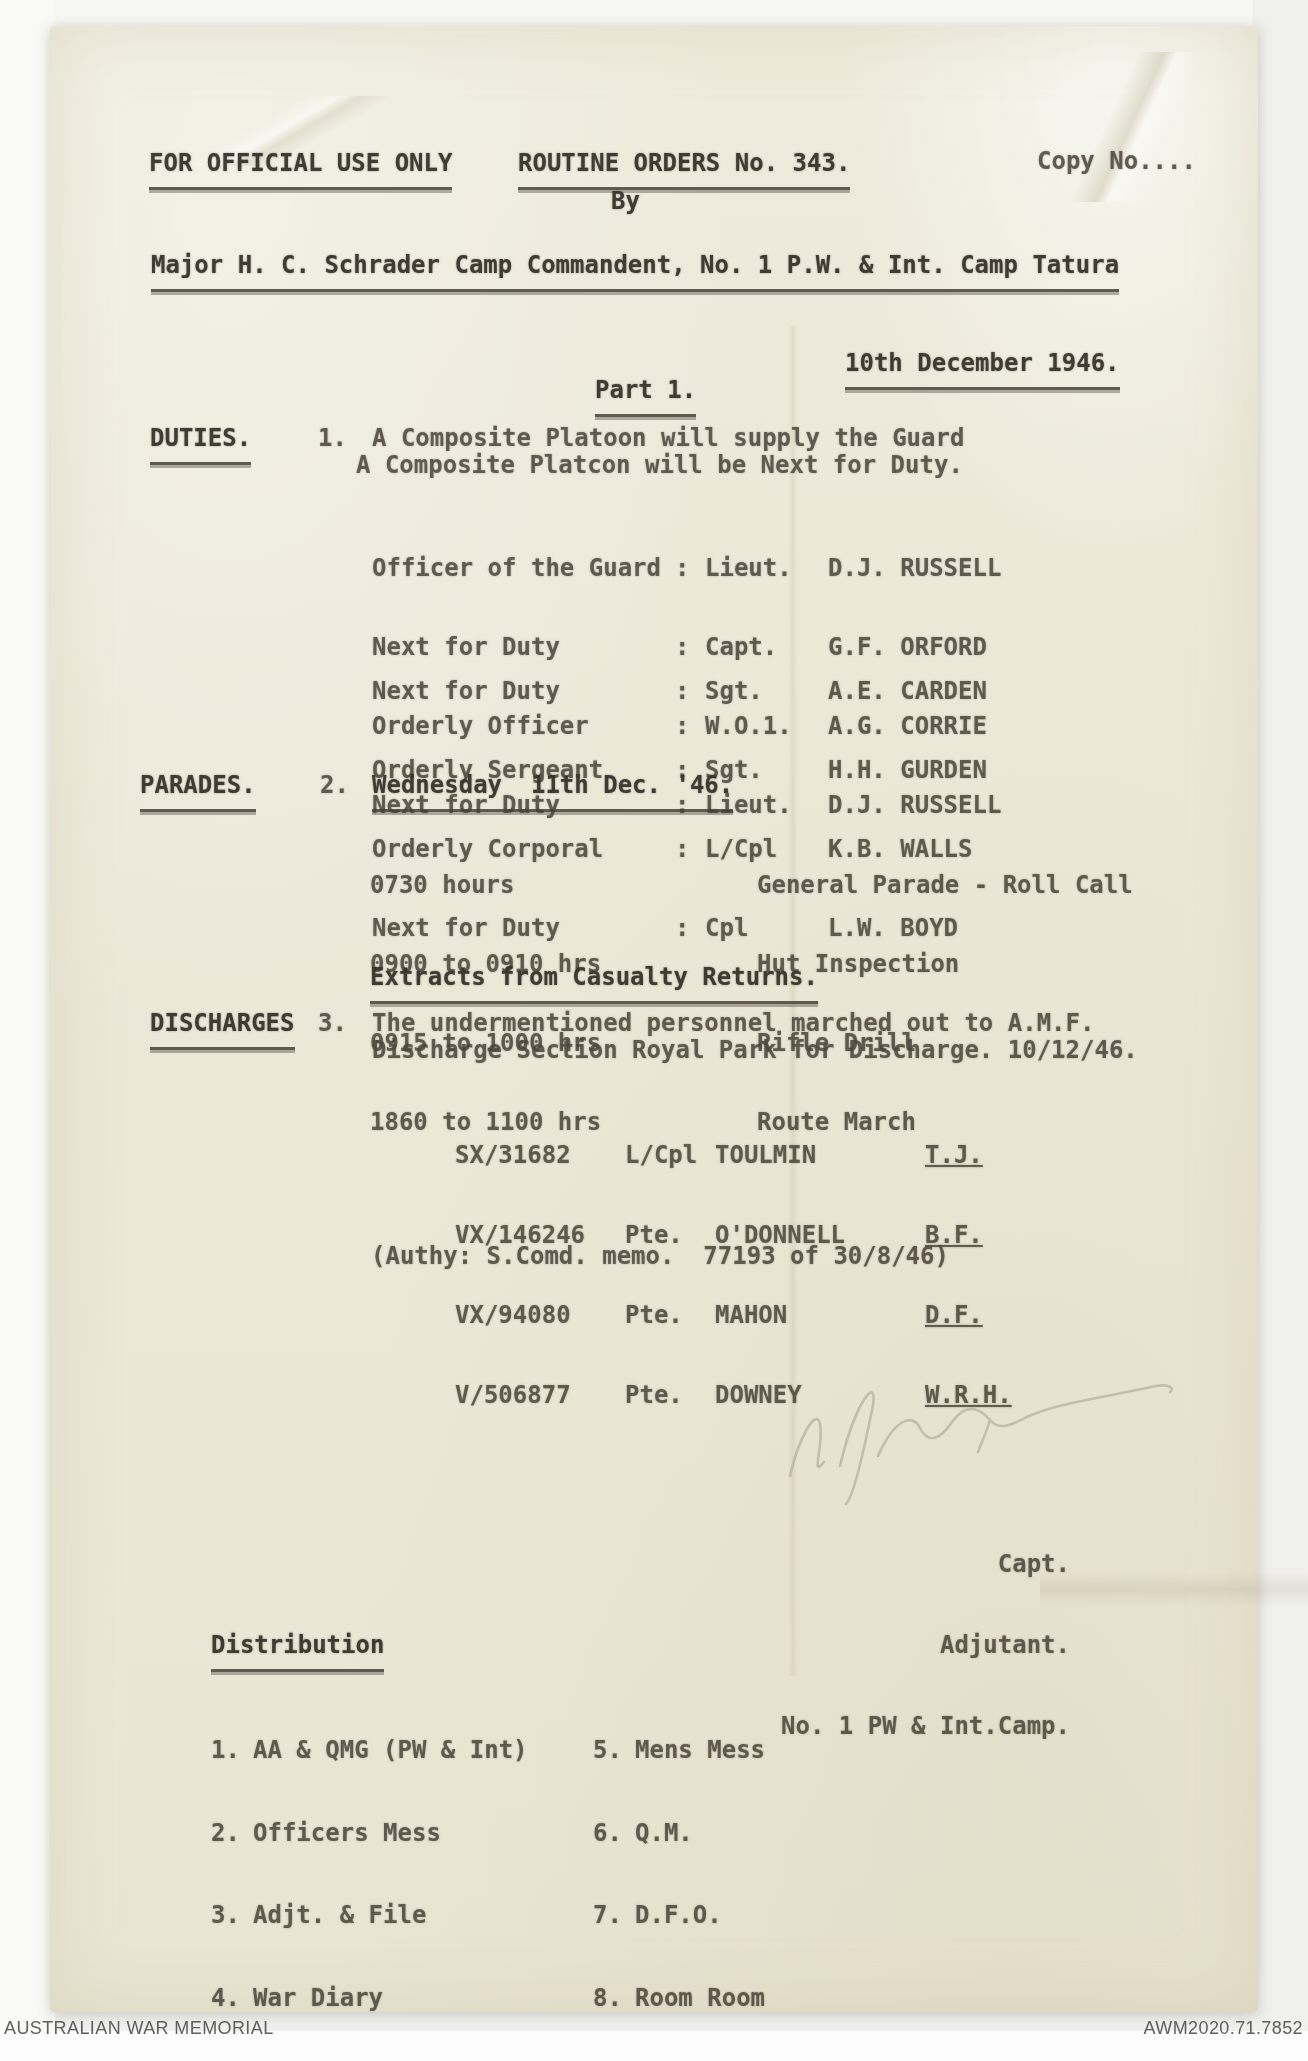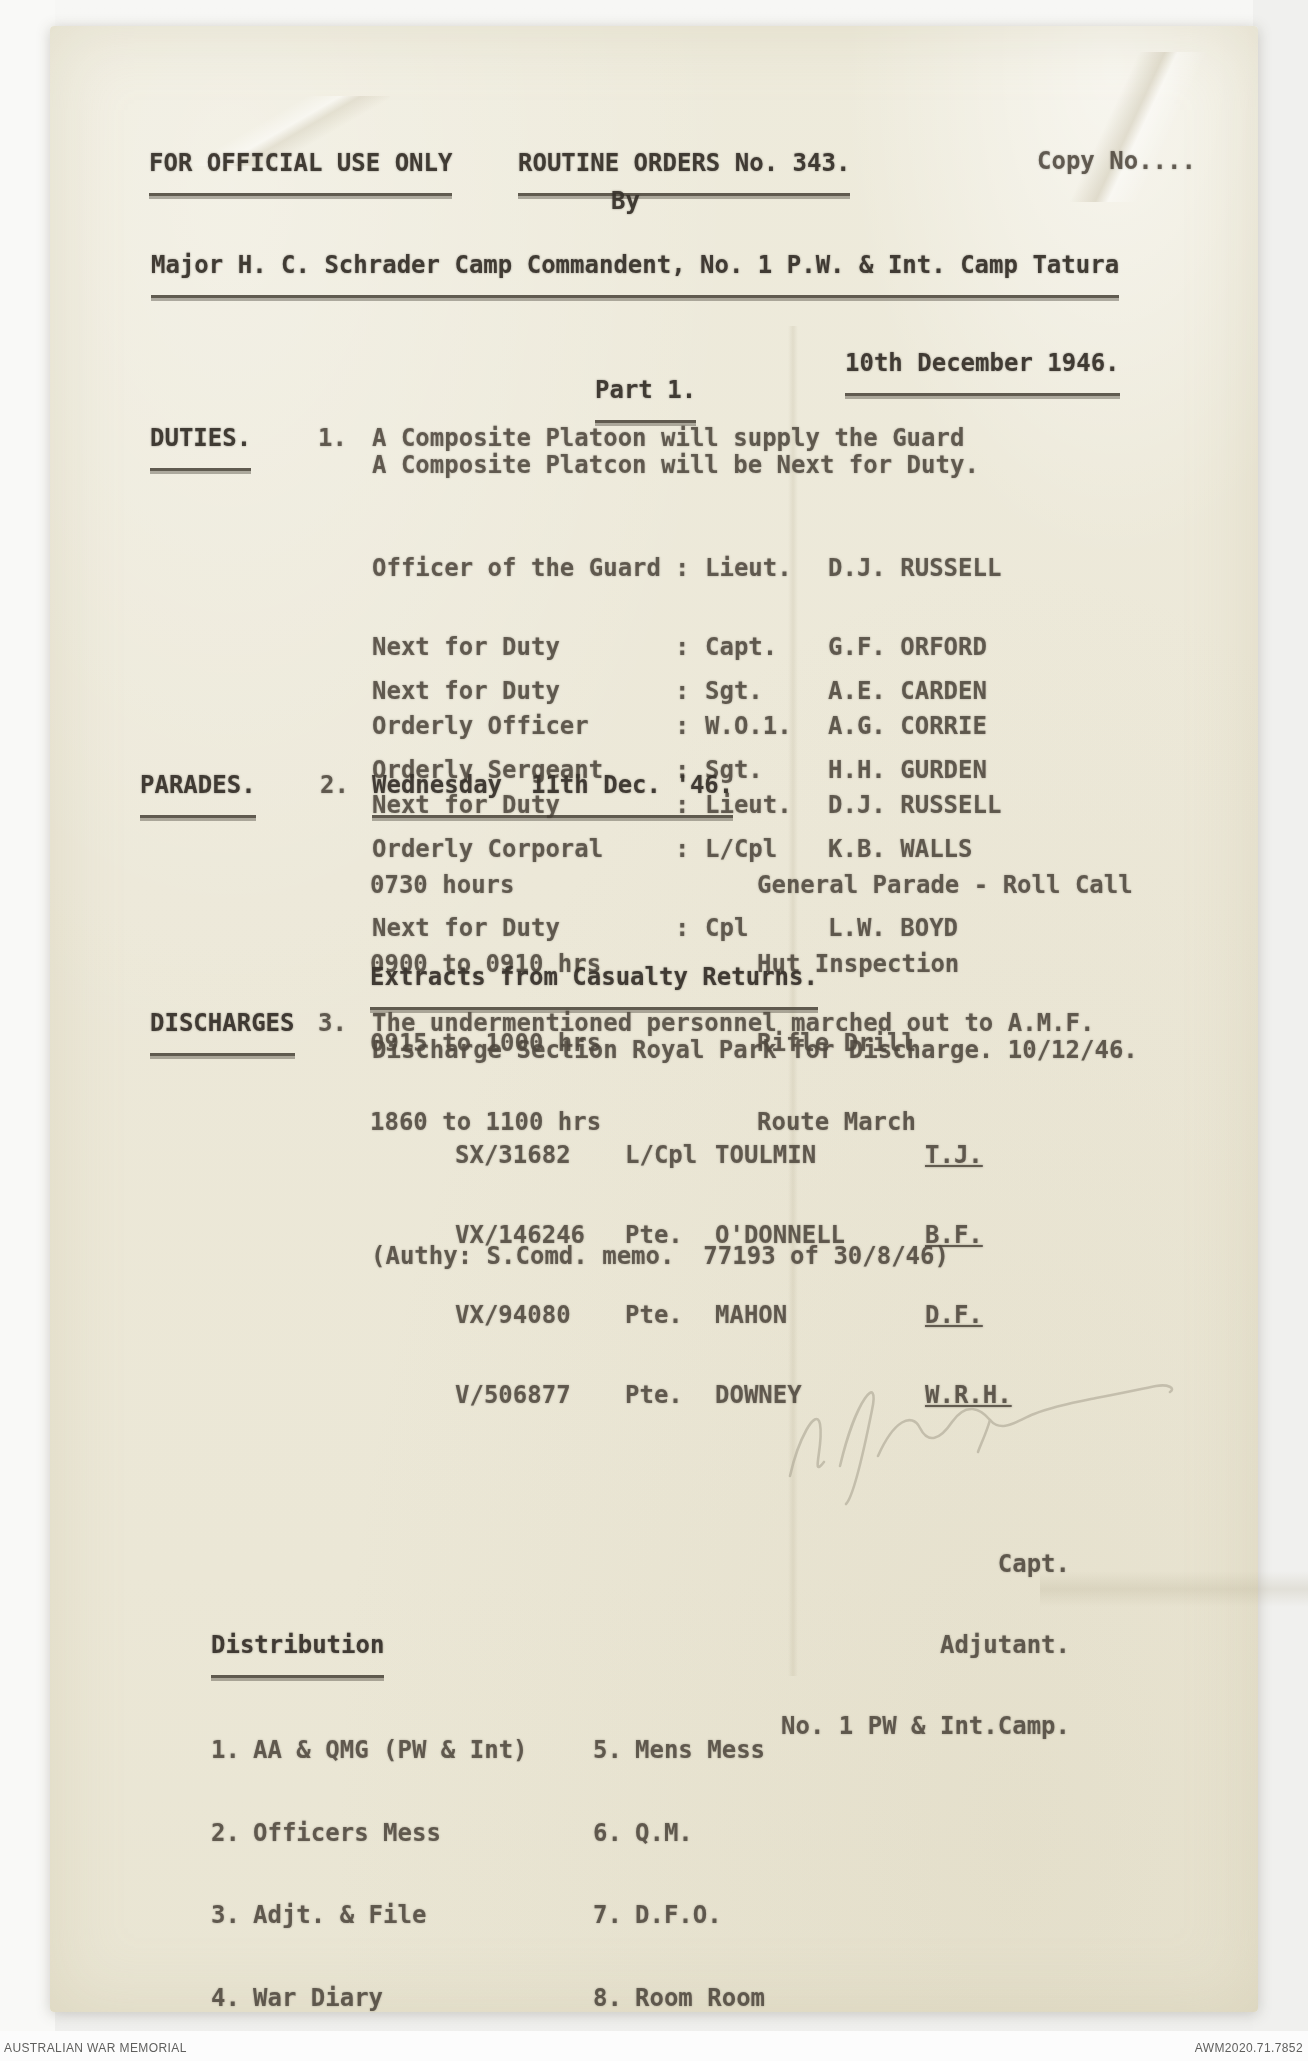--- a/index.html
+++ b/index.html
@@ -25,38 +25,38 @@
   .crease.c3{left:990px;top:1545px;width:270px;height:36px;
     background:linear-gradient(180deg,transparent,rgba(168,158,128,0.20),transparent);}
   .crease.c4{left:120px;top:70px;width:220px;height:70px;
     background:linear-gradient(150deg,transparent 40%,rgba(255,255,255,0.45) 50%,rgba(170,160,130,0.2) 56%,transparent 66%);}
   
   .ink{position:absolute;left:0;top:0;width:1308px;height:2061px;filter:blur(0.4px);}
   .tw{position:absolute;font-family:"DejaVu Sans Mono","Liberation Mono",monospace;
     font-weight:bold;font-size:24px;line-height:26px;white-space:pre;
     color:rgba(78,71,61,0.82);text-shadow:0 0 2px rgba(78,71,61,0.45);}
   .dark{color:rgba(56,51,44,0.92);text-shadow:0 0 2px rgba(56,51,44,0.55);}
-  .u{box-shadow:0 3px 0 rgba(70,64,54,0.75),0 6px 0 rgba(70,64,54,0.40);padding-bottom:17px;}
+  .u{box-shadow:0 3px 0 rgba(70,64,54,0.75),0 6px 0 rgba(70,64,54,0.40);padding-bottom:11px;}
   .row{height:27px;}
   .prow{height:28px;text-decoration:underline;}
   .col-role{display:inline-block;width:303px;}
   .col-sep{display:inline-block;width:30px;}
   .col-rank{display:inline-block;width:123px;}
   .col-time{display:inline-block;width:387px;}
   .col-sno{display:inline-block;width:170px;}
   .col-prank{display:inline-block;width:90px;}
   .col-surname{display:inline-block;width:210px;}
   .dnum{display:inline-block;width:42px;}
   .sigblock{position:absolute;left:770px;top:1497px;width:300px;text-align:right;line-height:27px;}
   .distcol{line-height:27.5px;}
   
   .signature{position:absolute;left:728px;top:1358px;}
   
   .footer{position:absolute;left:0;bottom:0;width:1308px;height:30px;background:#fcfcfc;}
-  .footer-text{position:absolute;bottom:6px;font-size:12px;color:#5f5f5d;letter-spacing:0.4px;
+  .footer-text{position:absolute;bottom:22px;font-size:18px;color:#5f5f5d;letter-spacing:0.4px;
     font-family:"Liberation Sans",sans-serif;}
   .footer-left{left:4px;}
   .footer-right{right:5px;}
 </style>
 </head>
 <body>
 
 <div class="screenshot">
   <div class="scan-strip-left"></div>
   <div class="scan-strip-right"></div>
@@ -74,21 +74,21 @@
     <span class="tw dark u" style="left:518px;top:150px">ROUTINE ORDERS No. 343.</span>
     <span class="tw" style="left:1037px;top:148px">Copy No....</span>
     <span class="tw dark" style="left:611px;top:188px">By</span>
     <span class="tw dark u" style="left:151px;top:252px">Major H. C. Schrader Camp Commandent, No. 1 P.W. &amp; Int. Camp Tatura</span>
     <span class="tw dark u" style="left:845px;top:350px">10th December 1946.</span>
     <span class="tw dark u" style="left:595px;top:377px">Part 1.</span>
 
     <span class="tw dark u" style="left:150px;top:425px">DUTIES.</span>
     <span class="tw" style="left:318px;top:425px">1.</span>
     <span class="tw" style="left:372px;top:425px">A Composite Platoon will supply the Guard</span>
-    <span class="tw" style="left:372px;top:452px">A Composite Platcon will be Next for Duty.</span>
+    <span class="tw" style="left:356px;top:452px">A Composite Platcon will be Next for Duty.</span>
 
     <div class="tw" style="left:372px;top:503px">
       <div class="row"><span class="col-role">Officer of the Guard</span><span class="col-sep">:</span><span class="col-rank">Lieut.</span><span>D.J. RUSSELL</span></div>
       <div class="row"><span class="col-role">Next for Duty</span><span class="col-sep">:</span><span class="col-rank">Capt.</span><span>G.F. ORFORD</span></div>
       <div class="row"><span class="col-role">Orderly Officer</span><span class="col-sep">:</span><span class="col-rank">W.O.1.</span><span>A.G. CORRIE</span></div>
       <div class="row"><span class="col-role">Next for Duty</span><span class="col-sep">:</span><span class="col-rank">Lieut.</span><span>D.J. RUSSELL</span></div>
     </div>
 
     <div class="tw" style="left:372px;top:626px">
       <div class="row"><span class="col-role">Next for Duty</span><span class="col-sep">:</span><span class="col-rank">Sgt.</span><span>A.E. CARDEN</span></div>

